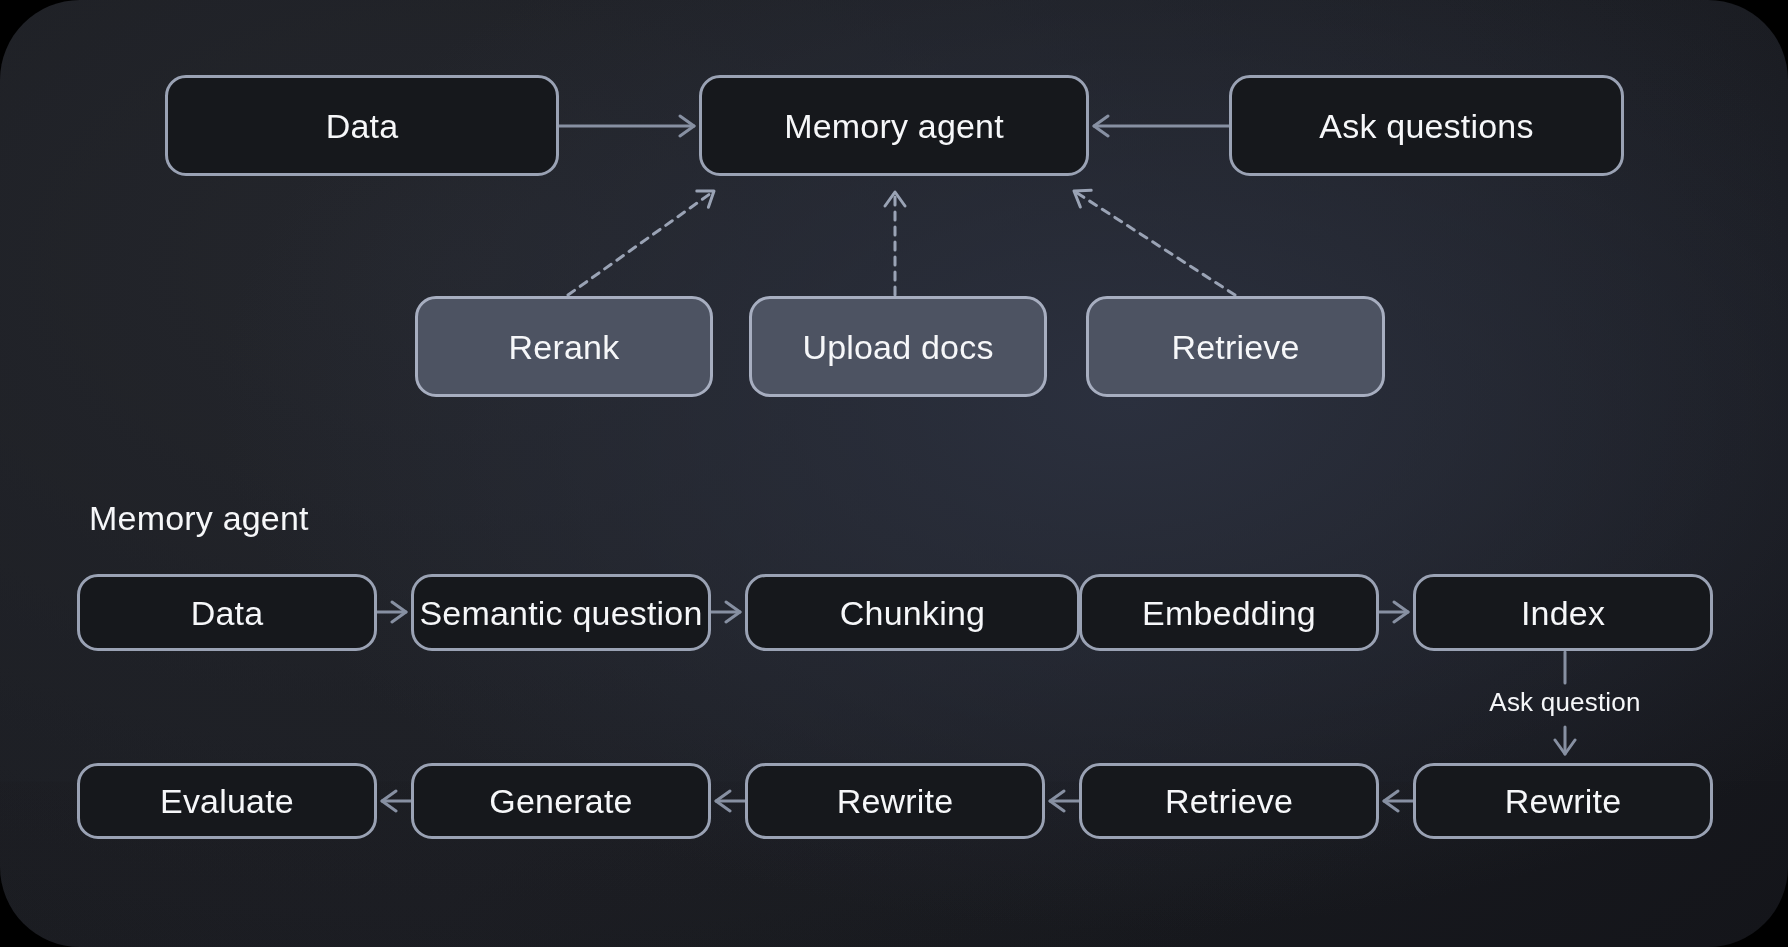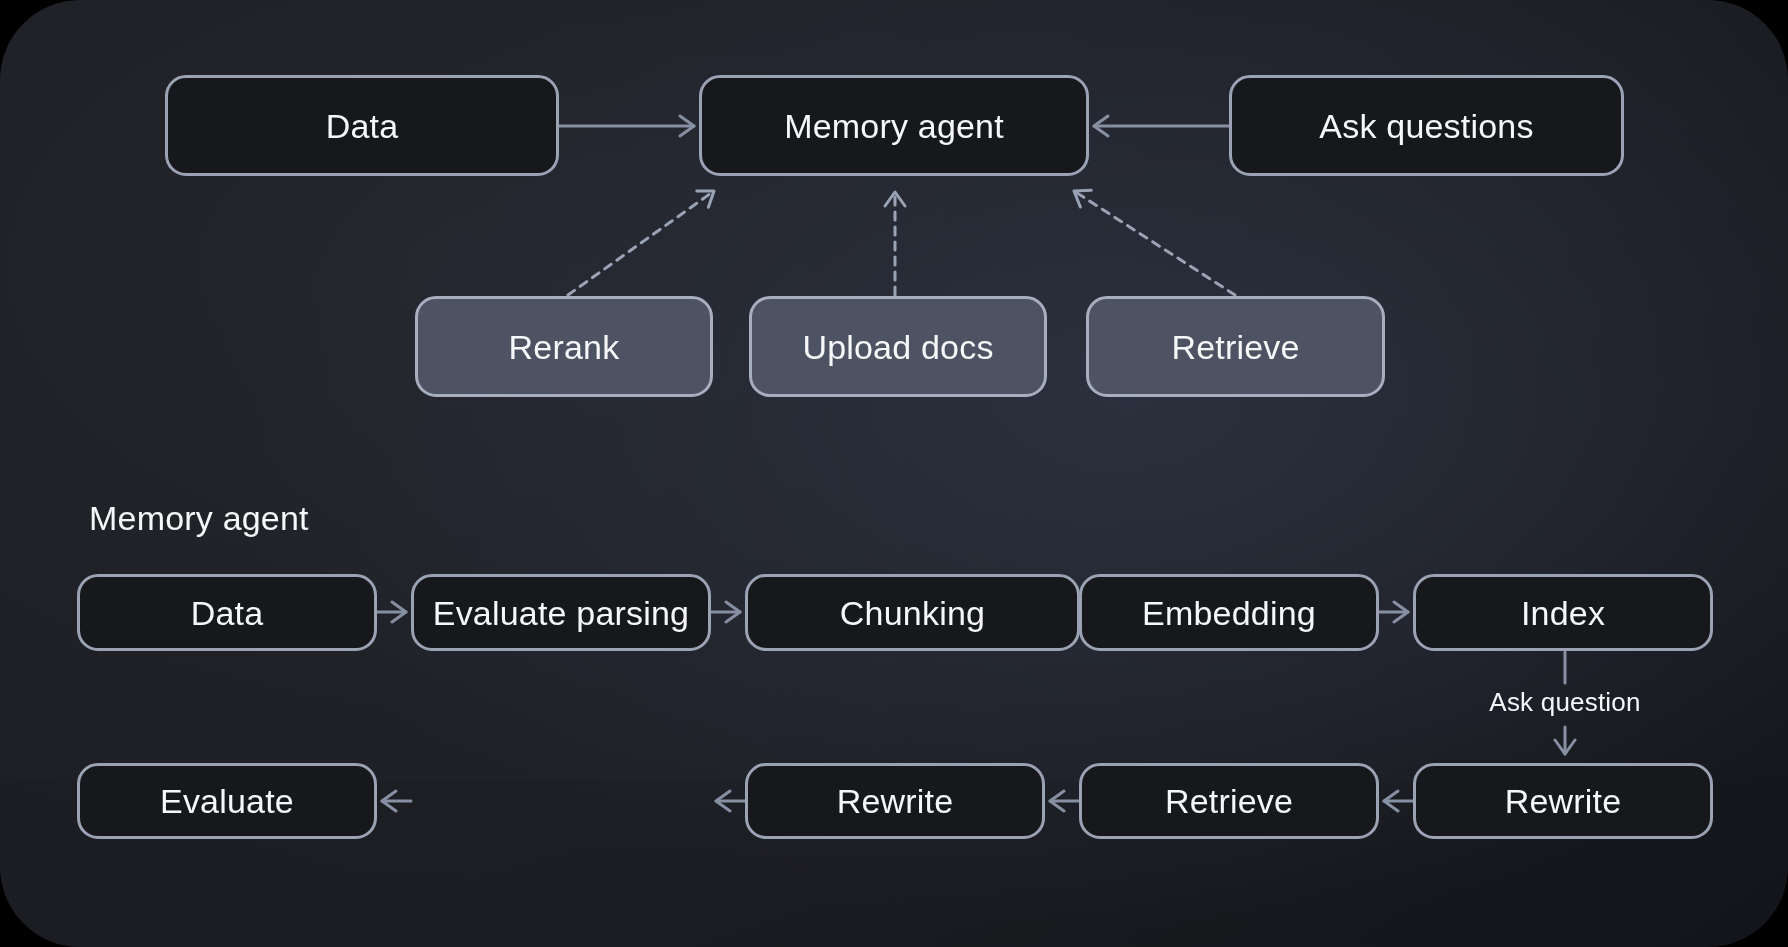--- a/index.html
+++ b/index.html
@@ -97,37 +97,40 @@
   <div class="node gray" style="left:1086px;top:296px;width:299px;height:101px">
     <span>Retrieve</span>
   </div>
 
   <div class="section-title">Memory agent</div>
 
   <div class="node dark" style="left:77px;top:574px;width:300px;height:77px">
     <span>Data</span>
   </div>
   <div class="node dark" style="left:411px;top:574px;width:300px;height:77px">
-    <span>Evaluate parsing</span>
+    <span>Semantic question</span>
   </div>
   <div class="node dark" style="left:745px;top:574px;width:335px;height:77px">
     <span>Chunking</span>
   </div>
   <div class="node dark" style="left:1079px;top:574px;width:300px;height:77px">
     <span>Embedding</span>
   </div>
   <div class="node dark" style="left:1413px;top:574px;width:300px;height:77px">
     <span>Index</span>
   </div>
 
   <div class="edge-label">Ask question</div>
 
   <div class="node dark" style="left:77px;top:763px;width:300px;height:76px">
     <span>Evaluate</span>
   </div>
+  <div class="node dark" style="left:411px;top:763px;width:300px;height:76px">
+    <span>Generate</span>
+  </div>
   <div class="node dark" style="left:745px;top:763px;width:300px;height:76px">
     <span>Rewrite</span>
   </div>
   <div class="node dark" style="left:1079px;top:763px;width:300px;height:76px">
     <span>Retrieve</span>
   </div>
   <div class="node dark" style="left:1413px;top:763px;width:300px;height:76px">
     <span>Rewrite</span>
   </div>
 

